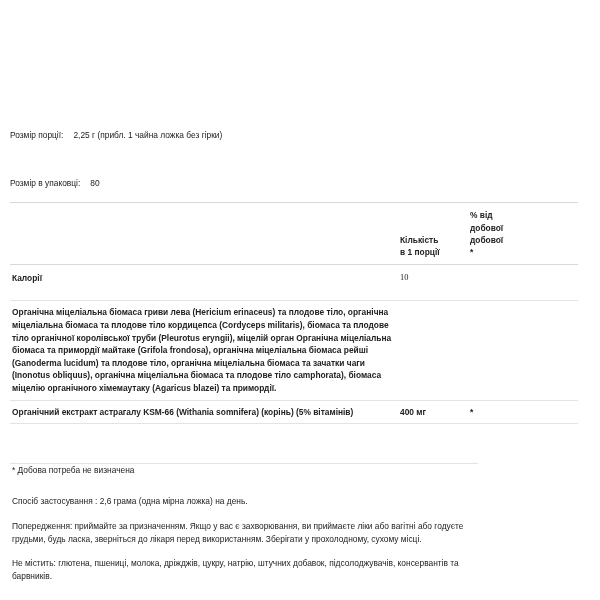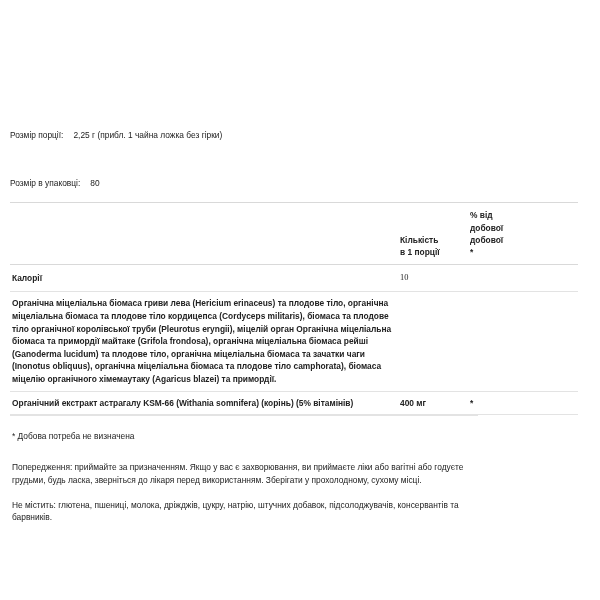--- a/index.html
+++ b/index.html
@@ -61,35 +61,36 @@
     padding-bottom: 6px;
     vertical-align: bottom;
     height: 46px;
   }
   tr.sep td {
     border-bottom: 1px solid #e3e3e3;
   }
   tr.calorie-row td {
     font-weight: bold;
     padding-top: 7px;
-    padding-bottom: 7px;
+    padding-bottom: 16px;
   }
   tr.calorie-row td.amt {
     font-weight: normal;
     font-family: Liberation Serif, serif;
   }
   .ing-cell {
     line-height: 1.5;
   }
   .amt-mid {
     padding-top: 10px !important;
   }
   .footnote {
-    padding: 14px 2px 10px 2px;
+    padding: 0 2px 10px 2px;
     border-top: 1px solid #e3e3e3;
+    margin-top: 39px;
   }
   .para {
     padding: 9px 2px 3px 2px;
     line-height: 1.5;
   }
 </style>
 </head>
 <body>
 
 <div class="page">
@@ -142,16 +143,17 @@
       <tr class="sep">
         <td class="ing-cell">Органічний екстракт астрагалу KSM-66 (Withania somnifera) (корінь) (5% вітамінів)</td>
         <td>400 мг</td>
         <td>*</td>
       </tr>
     </tbody>
   </table>
 
   <div class="footnote">* Добова потреба не визначена</div>
 
+  <div class="para">Спосіб застосування : 2,6 грама (одна мірна ложка) на день.</div>
   <div class="para">Попередження: приймайте за призначенням. Якщо у вас є захворювання, ви приймаєте ліки або вагітні або годуєте грудьми, будь ласка, зверніться до лікаря перед використанням. Зберігати у прохолодному, сухому місці.</div>
   <div class="para">Не містить: глютена, пшениці, молока, дріжджів, цукру, натрію, штучних добавок, підсолоджувачів, консервантів та барвників.</div>
 
 </div>
 
 </body></html>

